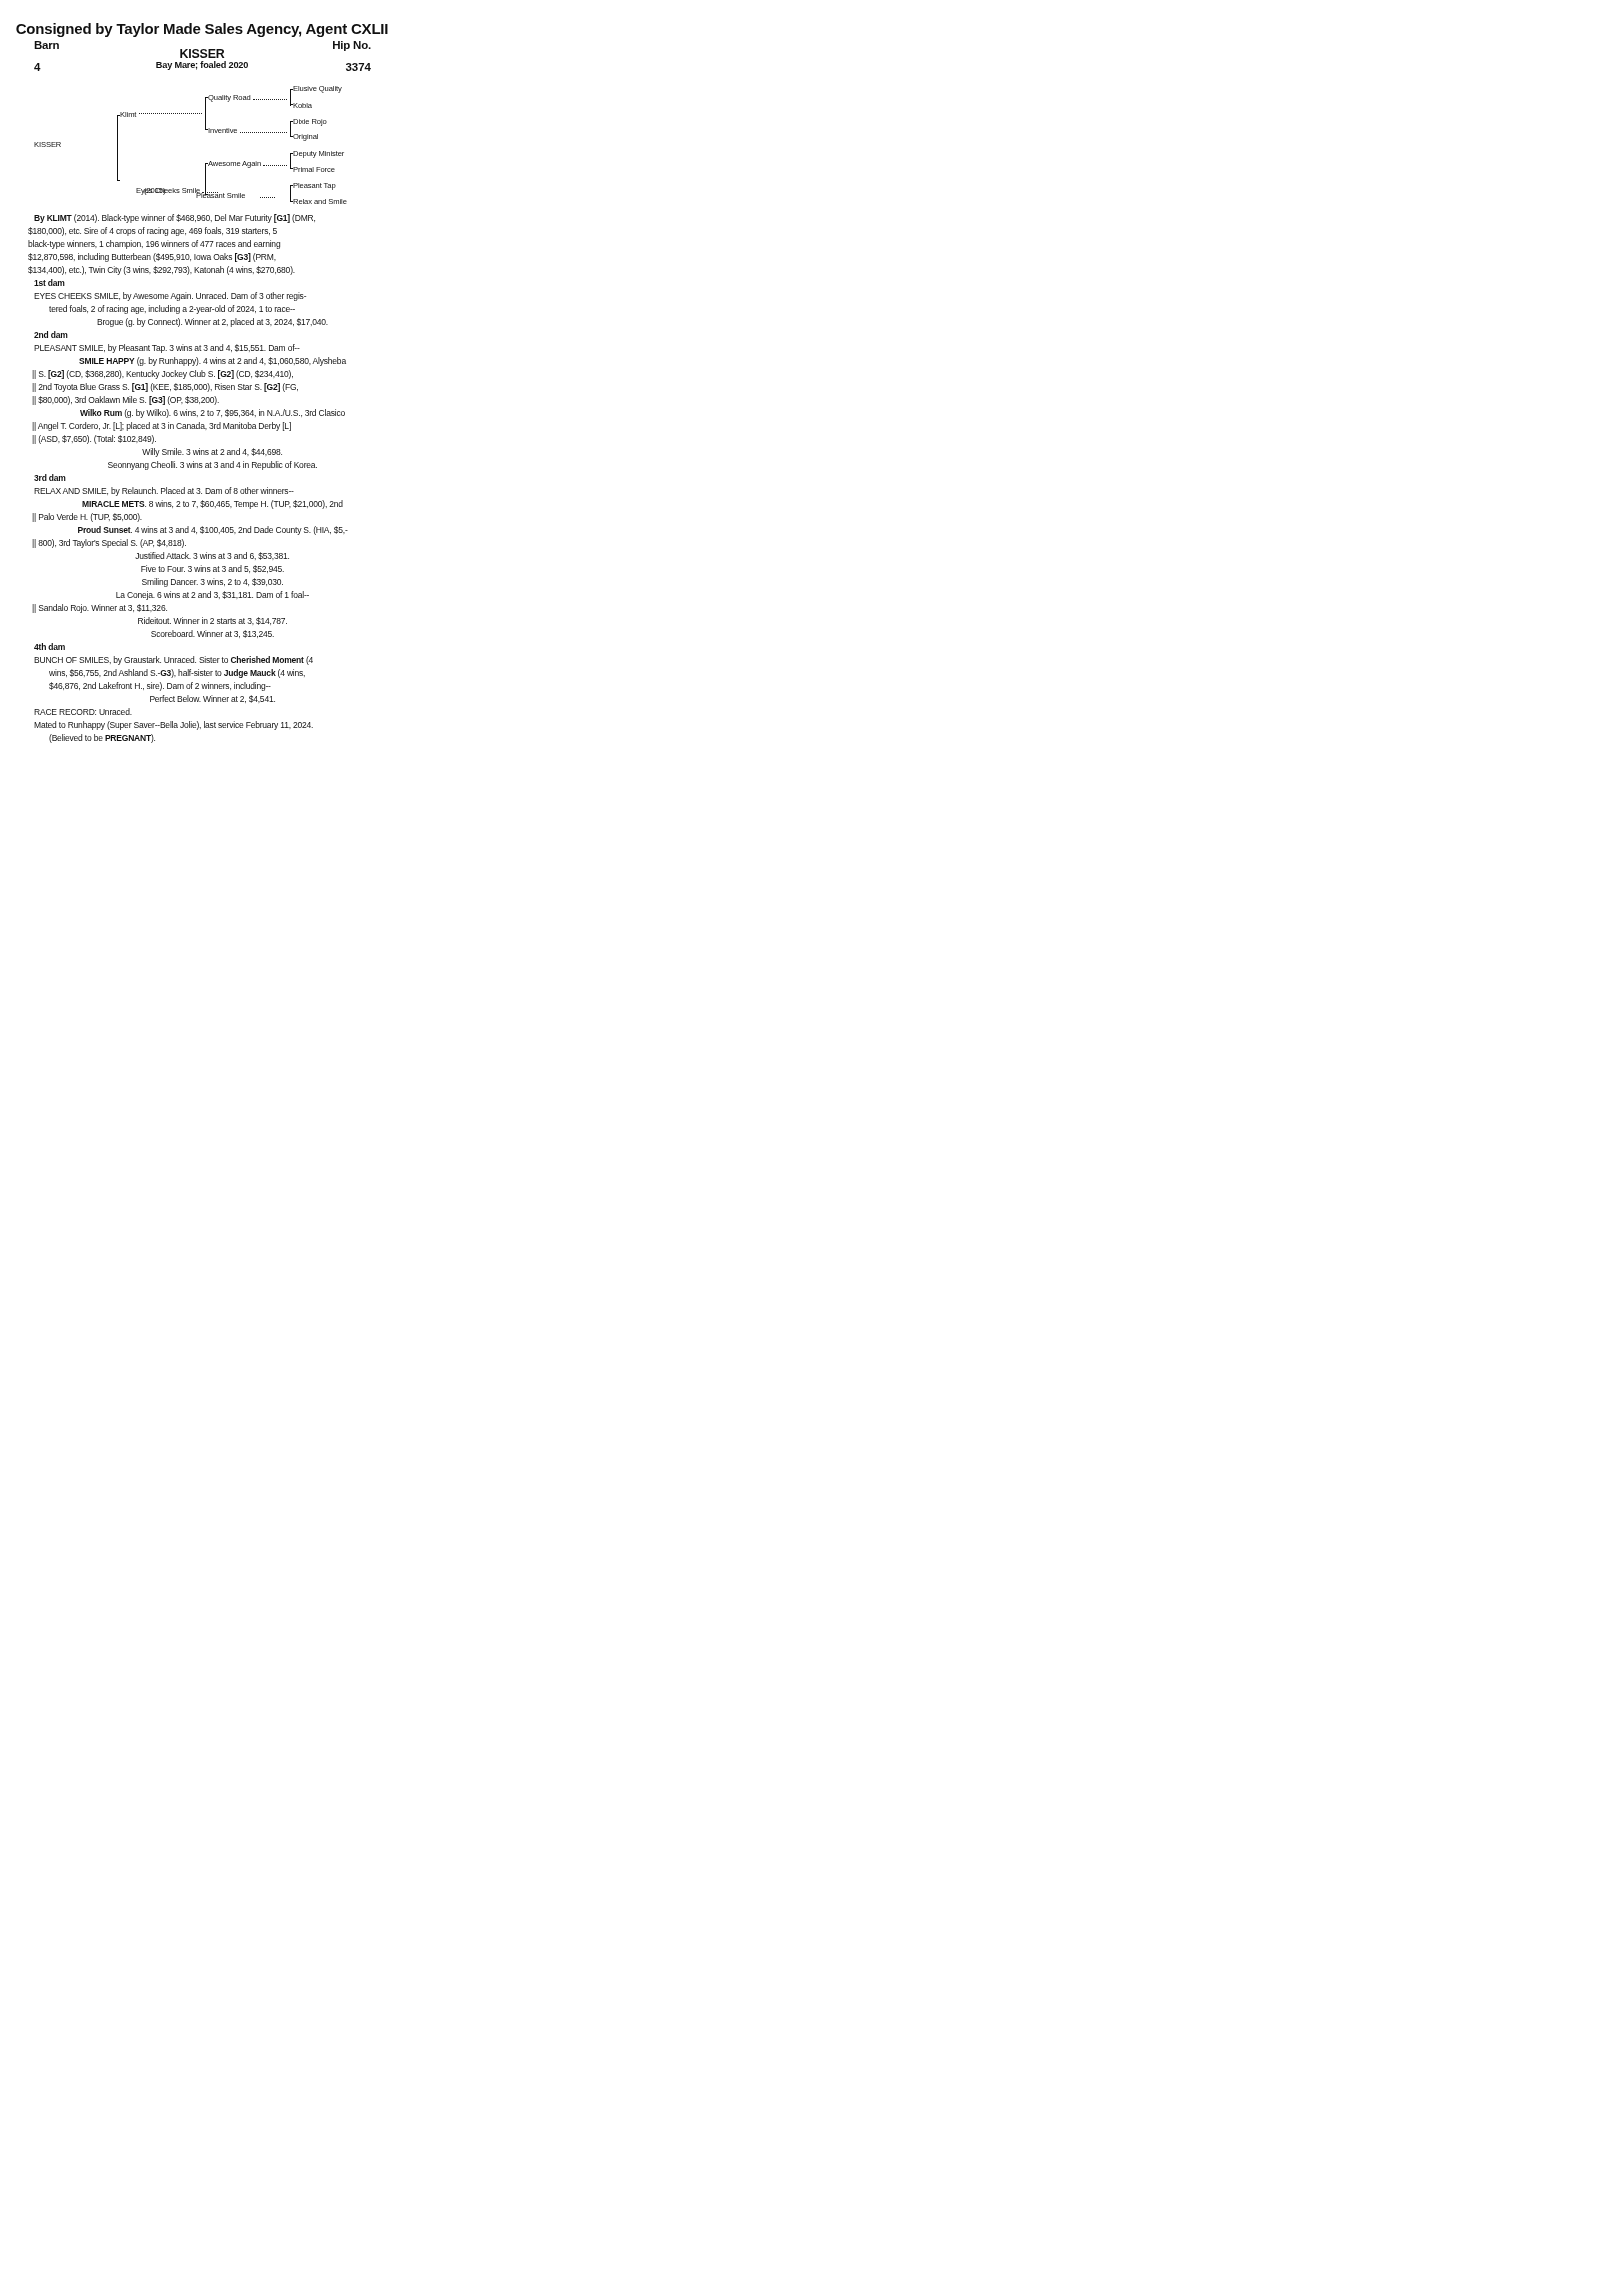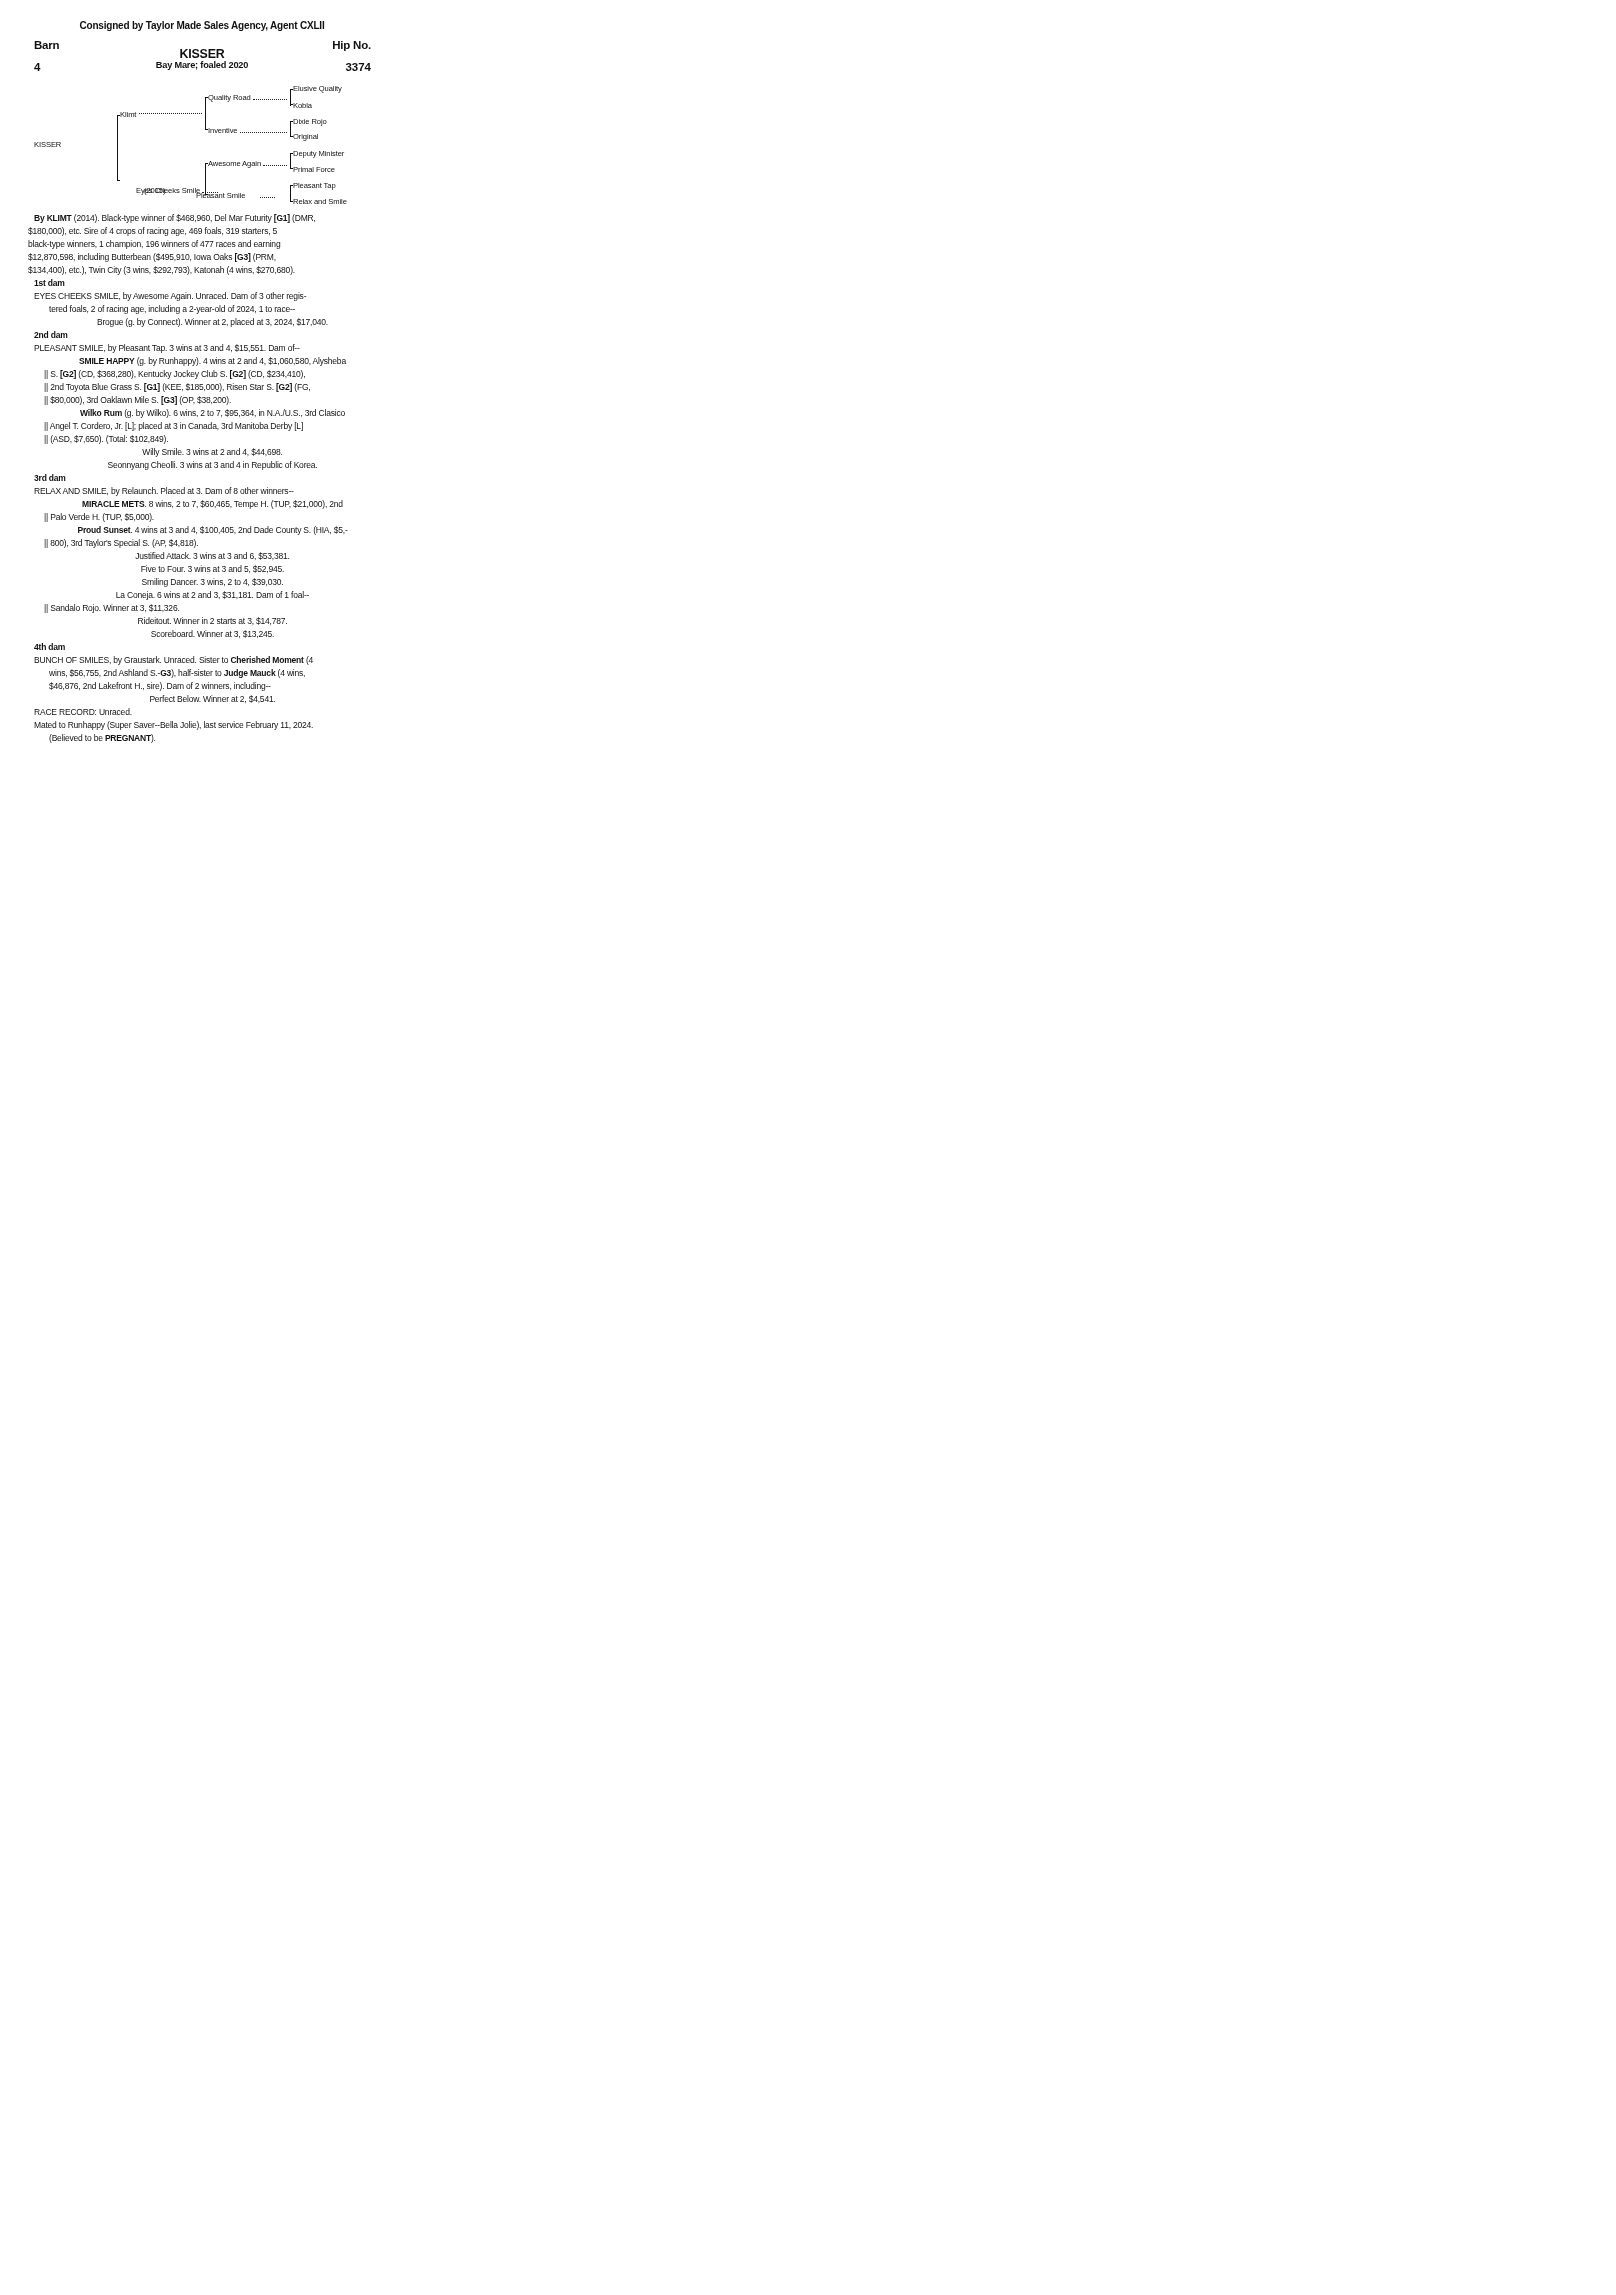--- a/index.html
+++ b/index.html
@@ -1,40 +1,40 @@
 <!DOCTYPE html>
 <html style="font-size:7.3px"><head>
 <meta charset="utf-8">
 <style>
   html,body{margin:0;padding:0;background:#ffffff;}
   body{width:404px;height:807px;position:relative;font-family:"Liberation Sans",sans-serif;color:#111;}
   .page{position:absolute;inset:0;background:#fff;overflow:hidden;}
   
-  .consigned{position:absolute;top:20px;left:0;width:100%;text-align:center;font-weight:bold;font-size:10px;letter-spacing:-0.2px;}
+  .consigned{position:absolute;top:20px;left:0;width:100%;text-align:center;font-weight:bold;font-size:15px;letter-spacing:-0.2px;}
   .barn-label{position:absolute;top:39px;left:34px;font-weight:bold;font-size:11.5px;letter-spacing:-0.2px;}
   .barn-number{position:absolute;top:61px;left:34px;font-weight:bold;font-size:11.5px;}
   .hip-label{position:absolute;top:39px;right:33px;font-weight:bold;font-size:11.5px;letter-spacing:-0.2px;text-align:right;}
   .hip-number{position:absolute;top:61px;right:33px;font-weight:bold;font-size:11.5px;}
   .horse-name{position:absolute;top:47px;left:0;width:100%;text-align:center;font-weight:bold;font-size:12.4px;letter-spacing:-0.2px;}
   .horse-desc{position:absolute;top:60px;left:0;width:100%;text-align:center;font-weight:bold;font-size:9.2px;letter-spacing:-0.2px;}
   
   .tree{position:absolute;top:0;left:0;width:404px;height:216px;font-size:7.6px;letter-spacing:-0.1px;}
   .tnode{position:absolute;display:flex;align-items:flex-end;white-space:nowrap;height:9.2px;line-height:9.2px;}
   .tnode .dots{flex:1;border-bottom:0.9px dotted #222;margin:0 0.9px 1.8px 2.3px;min-width:3.7px;}
   .vline{position:absolute;width:0.9px;background:#111;}
   .stub{position:absolute;height:0.9px;background:#111;width:3.2px;}
   
   .bodytext{position:absolute;top:212px;left:0;width:404px;}
   .line{white-space:nowrap;height:13px;line-height:13px;font-size:8.5px;letter-spacing:-0.2px;}
   .line span{letter-spacing:inherit;}
   .line .b{font-weight:bold;}
   .hd{font-weight:bold;}
   .i0{padding-left:34px;}
   .i1{padding-left:21px;text-align:center;}
-  .i2{padding-left:44px;}
+  .i2{padding-left:32px;}
   .i3{padding-left:49px;}
   .ik{padding-left:28px;}
 </style>
 </head>
 <body>
 
 <div class="page">
 
   <div class="consigned">Consigned by Taylor Made Sales Agency, Agent CXLII</div>
   <div class="barn-label">Barn</div>

